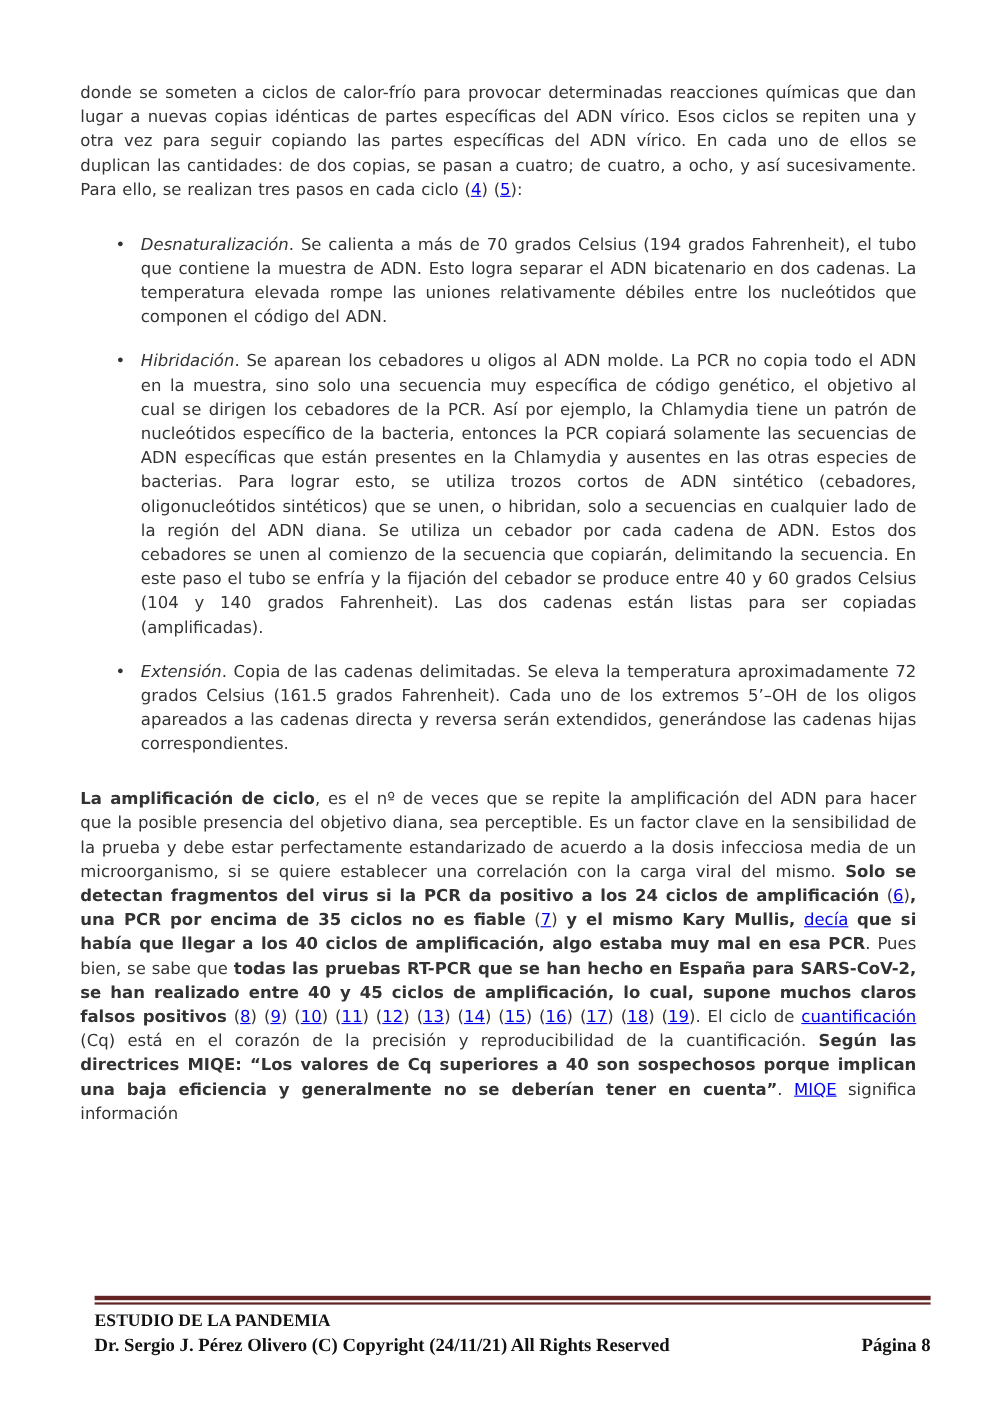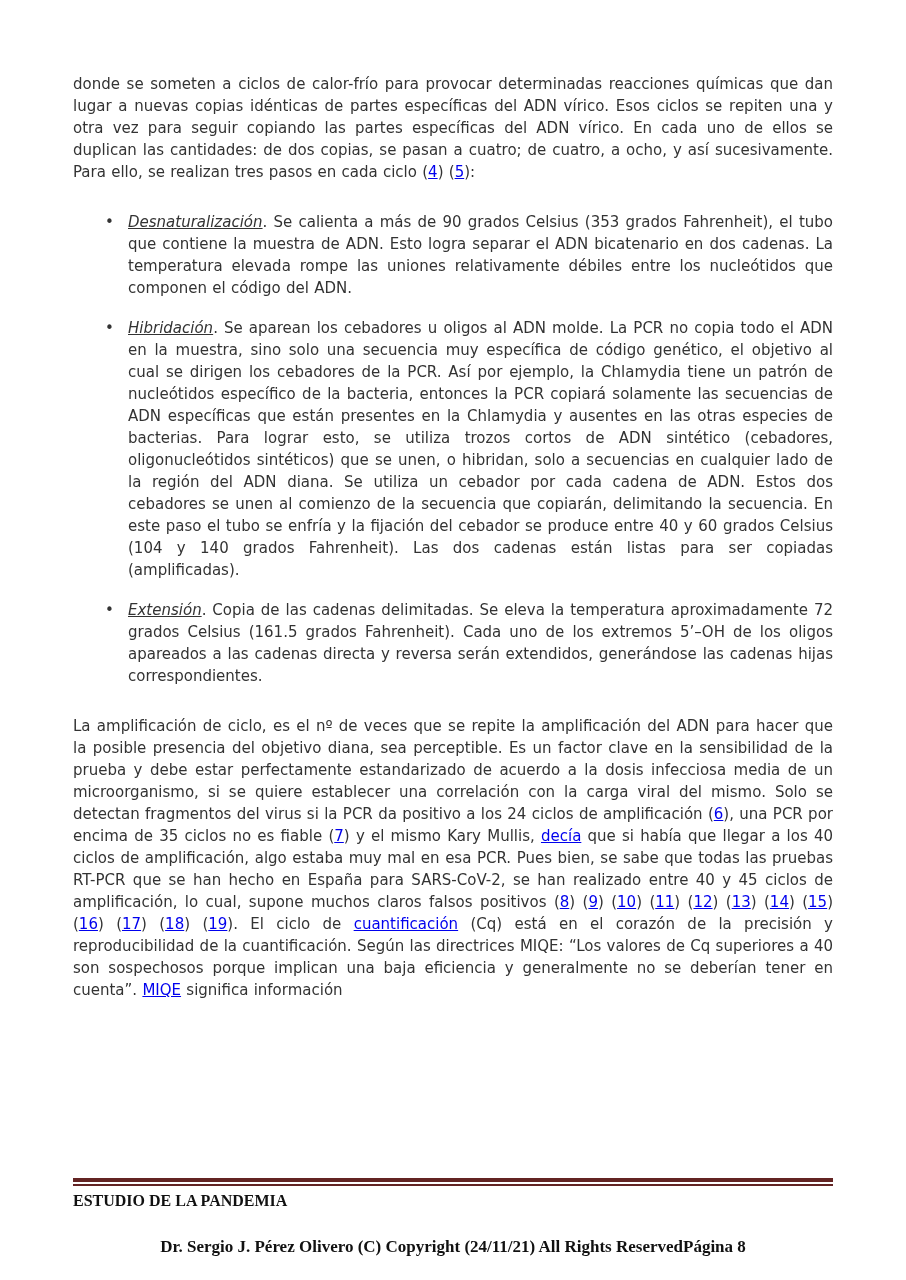--- a/index.html
+++ b/index.html
@@ -12,63 +12,63 @@
     overflow:hidden;
   }
   .page { position:absolute; top:0; left:0; width:906px; height:1280px;border-radius:21px; }
   .content { position:absolute; top:73px; left:73px; width:760px; }
   .para {
     font-size:15px;
     line-height:22px;
     text-align:justify;
     word-spacing:0.5px;
   }
-  .para .b { font-weight:normal; }
-  .para .i { font-style:italic;text-decoration:underline; }
+  .para .b { font-weight:bold; }
+  .para .i { font-style:italic; }
   a.link { color:var(--link,#0000EE); text-decoration:underline; cursor:pointer; }
   .intro { margin-bottom:28px; }
   .bullets { margin:0 0 0 32px; }
   .bullet-item { display:flex; margin-bottom:18px; }
   .bullet-marker {
     width:23px; flex:0 0 23px;
     font-size:15px; line-height:22px; color:#333;
   }
   .bullet-body { flex:1; }
   .main-para { margin-top:28px; }
   .footer {
-    position:absolute; top:1178px; left:73px; width:760px;
+    position:absolute; top:1178px; left:86px; width:760px;
     font-family:"Liberation Serif", serif;
     color:#111111;
   }
   .footer-rule {
     height:2px;
     border-top:4px solid var(--rule,#632423);
     border-bottom:2px solid var(--rule,#632423);
     margin-bottom:5px;
   }
   .footer-line1 { font-weight:bold; font-size:16px; line-height:20px; }
   .footer-line2 {
-    display:flex; justify-content:center;
-    font-weight:bold; font-size:17px; line-height:24px;margin-top:24px;
+    display:flex; justify-content:space-between;
+    font-weight:bold; font-size:17px; line-height:24px;
   }
 </style>
 </head>
 <body style="--link: #0000EE; --rule: #632423; --text: #333333;">
 
 <div class="page">
 
   <div class="content">
 
     <div class="para intro"><span>donde se someten a ciclos de calor-frío para provocar determinadas reacciones químicas que dan lugar a nuevas copias idénticas de partes específicas del ADN vírico. Esos ciclos se repiten una y otra vez para seguir copiando las partes específicas del ADN vírico. En cada uno de ellos se duplican las cantidades: de dos copias, se pasan a cuatro; de cuatro, a ocho, y así sucesivamente. Para ello, se realizan tres pasos en cada ciclo (</span><a class="link" href="#">4</a><span>) (</span><a class="link" href="#">5</a><span>):</span></div>
 
     <div class="bullets">
 
       <div class="bullet-item">
         <span class="bullet-marker">•</span>
-        <div class="para bullet-body"><span class="i">Desnaturalización</span><span>. Se calienta a más de 90 grados Celsius (353 grados Fahrenheit), el tubo que contiene la muestra de ADN. Esto logra separar el ADN bicatenario en dos cadenas. La temperatura elevada rompe las uniones relativamente débiles entre los nucleótidos que componen el código del ADN.</span></div>
+        <div class="para bullet-body"><span class="i">Desnaturalización</span><span>. Se calienta a más de 70 grados Celsius (194 grados Fahrenheit), el tubo que contiene la muestra de ADN. Esto logra separar el ADN bicatenario en dos cadenas. La temperatura elevada rompe las uniones relativamente débiles entre los nucleótidos que componen el código del ADN.</span></div>
       </div>
 
       <div class="bullet-item">
         <span class="bullet-marker">•</span>
         <div class="para bullet-body"><span class="i">Hibridación</span><span>. Se aparean los cebadores u oligos al ADN molde. La PCR no copia todo el ADN en la muestra, sino solo una secuencia muy específica de código genético, el objetivo al cual se dirigen los cebadores de la PCR. Así por ejemplo, la Chlamydia tiene un patrón de nucleótidos específico de la bacteria, entonces la PCR copiará solamente las secuencias de ADN específicas que están presentes en la Chlamydia y ausentes en las otras especies de bacterias. Para lograr esto, se utiliza trozos cortos de ADN sintético (cebadores, oligonucleótidos sintéticos) que se unen, o hibridan, solo a secuencias en cualquier lado de la región del ADN diana. Se utiliza un cebador por cada cadena de ADN. Estos dos cebadores se unen al comienzo de la secuencia que copiarán, delimitando la secuencia. En este paso el tubo se enfría y la fijación del cebador se produce entre 40 y 60 grados Celsius (104 y 140 grados Fahrenheit). Las dos cadenas están listas para ser copiadas (amplificadas).</span></div>
       </div>
 
       <div class="bullet-item">
         <span class="bullet-marker">•</span>
         <div class="para bullet-body"><span class="i">Extensión</span><span>. Copia de las cadenas delimitadas. Se eleva la temperatura aproximadamente 72 grados Celsius (161.5 grados Fahrenheit). Cada uno de los extremos 5’–OH de los oligos apareados a las cadenas directa y reversa serán extendidos, generándose las cadenas hijas correspondientes.</span></div>

